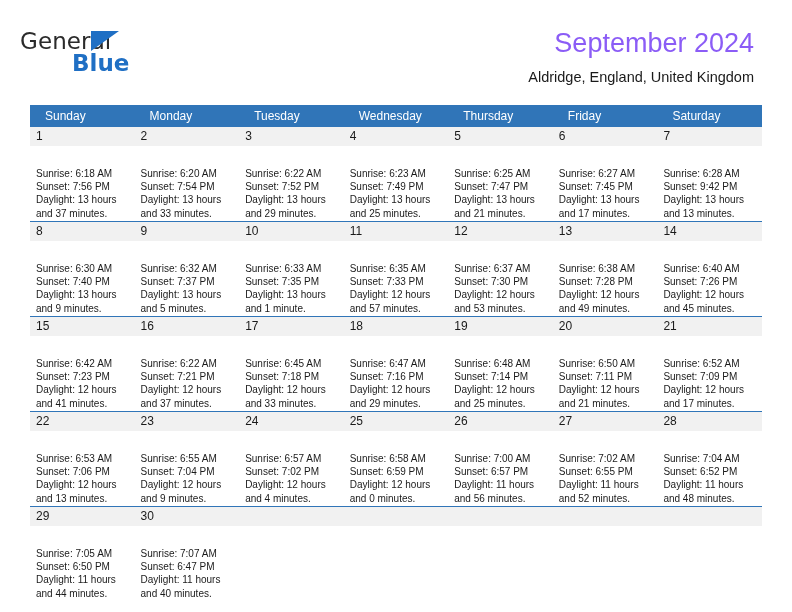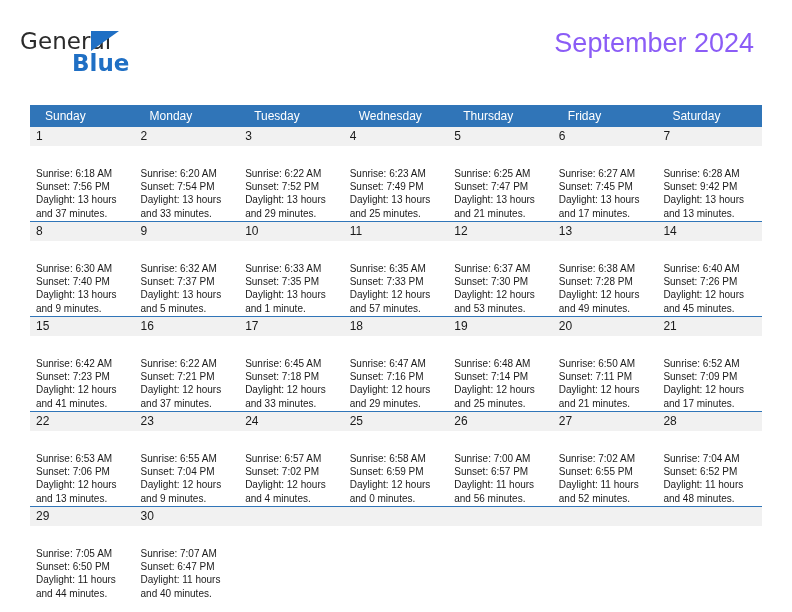--- a/index.html
+++ b/index.html
@@ -164,20 +164,21 @@
   <div class="header">
 
     <div class="brand">
       <span class="brand-general">General</span>
       <span class="brand-tri"></span>
       <span class="brand-blue">Blue</span>
     </div>
 
     <div class="title-block">
       <div class="cal-title">September 2024</div>
+      <div class="cal-subtitle">Aldridge, England, United Kingdom</div>
     </div>
 
   </div>
 
   <table class="calendar">
     <thead>
       <tr>
         <th>Sunday</th>
         <th>Monday</th>
         <th>Tuesday</th>

